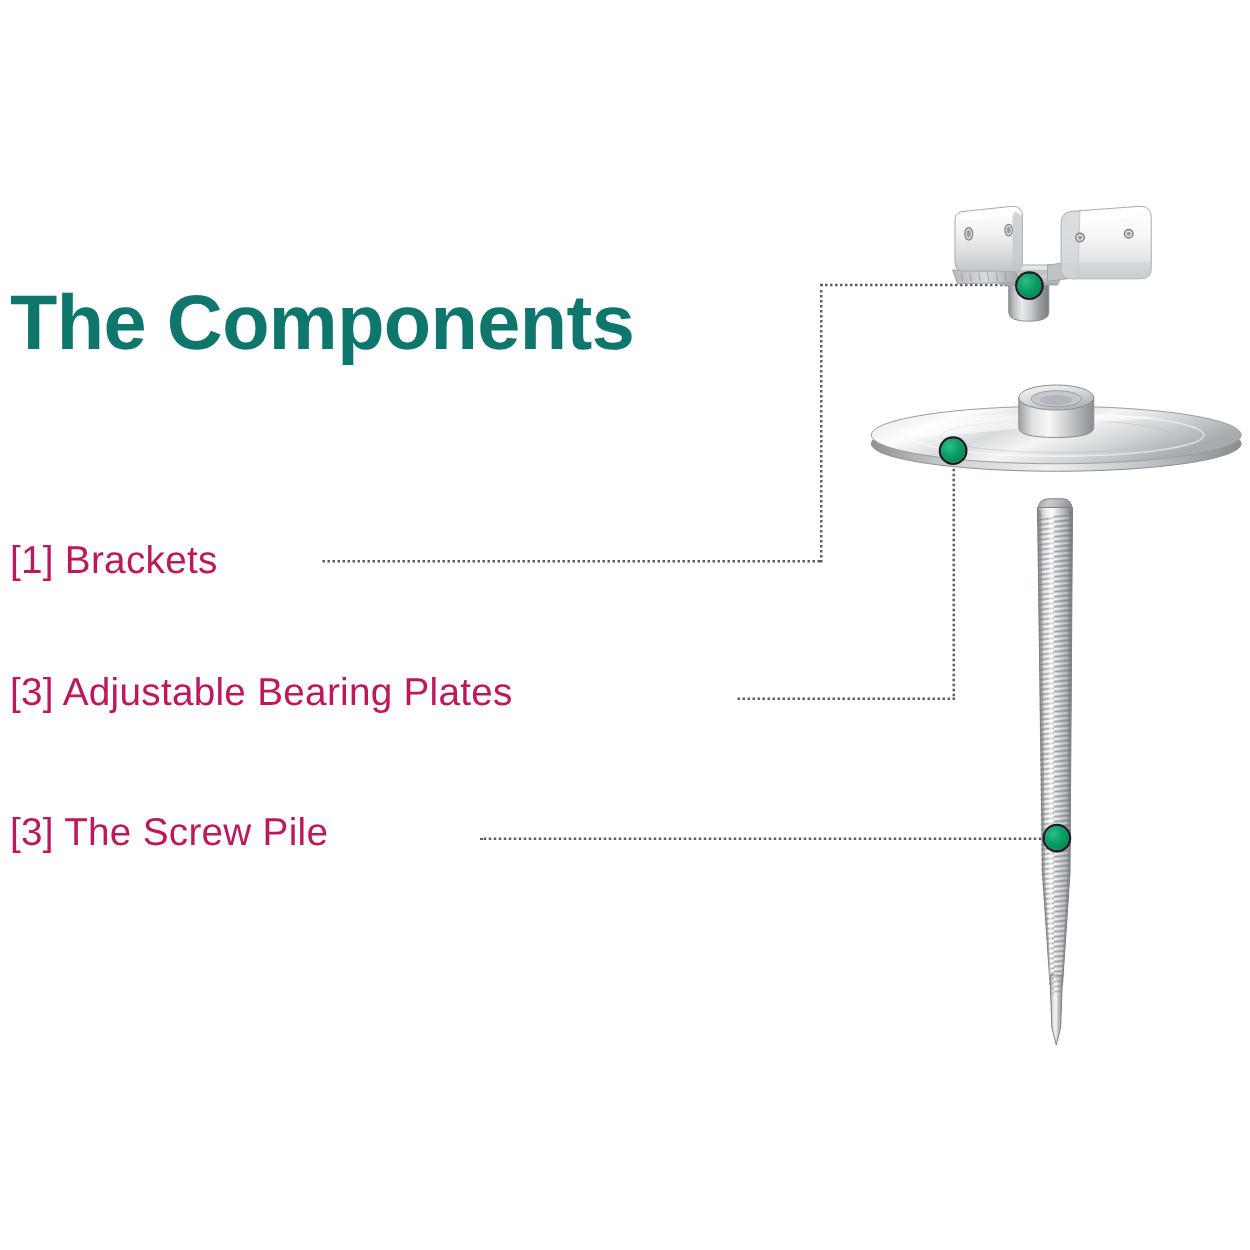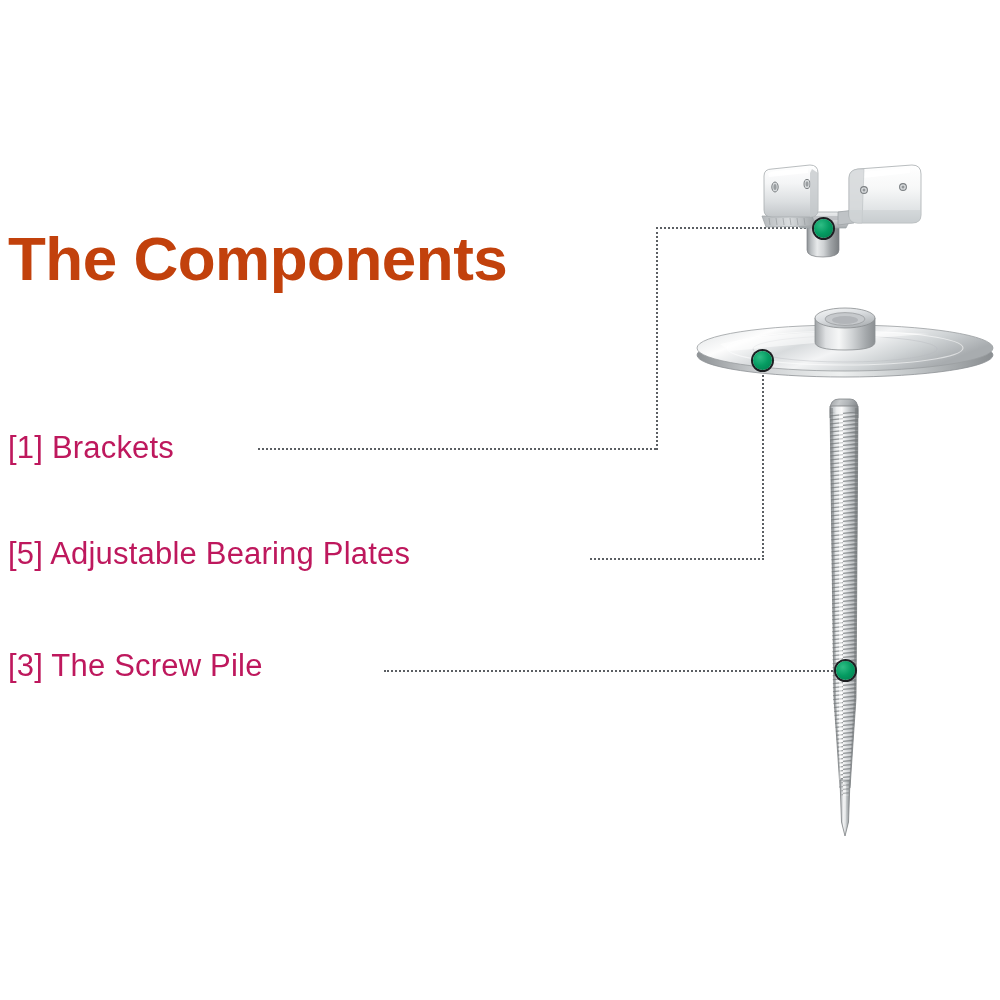--- a/index.html
+++ b/index.html
@@ -18,21 +18,21 @@
   }
 
   
   #page-title {
     position: absolute;
     left: 8px;
     top: 228px;
     font-size: 62px;
     font-weight: 700;
     letter-spacing: -0.5px;
-    color: #c2410c;
+    color: #0f766e;
     line-height: 1;
     white-space: nowrap;
   }
 
   
   .legend-item {
     position: absolute;
     left: 8px;
     font-size: 31px;
     font-weight: 400;
@@ -118,21 +118,21 @@
 </style>
 </head>
 <body>
 
 <div id="stage">
 
   <div id="page-title">The Components</div>
 
   <div id="legend-item-1" class="legend-item">[1] Brackets</div>
 
-  <div id="legend-item-2" class="legend-item">[5] Adjustable Bearing Plates</div>
+  <div id="legend-item-2" class="legend-item">[3] Adjustable Bearing Plates</div>
 
   <div id="legend-item-3" class="legend-item">[3] The Screw Pile</div>
 
   <div id="leader1-h1" class="leader leader-h"></div>
   <div id="leader1-v" class="leader leader-v"></div>
   <div id="leader1-h2" class="leader leader-h"></div>
 
   <div id="leader2-h" class="leader leader-h"></div>
   <div id="leader2-v" class="leader leader-v"></div>
 

